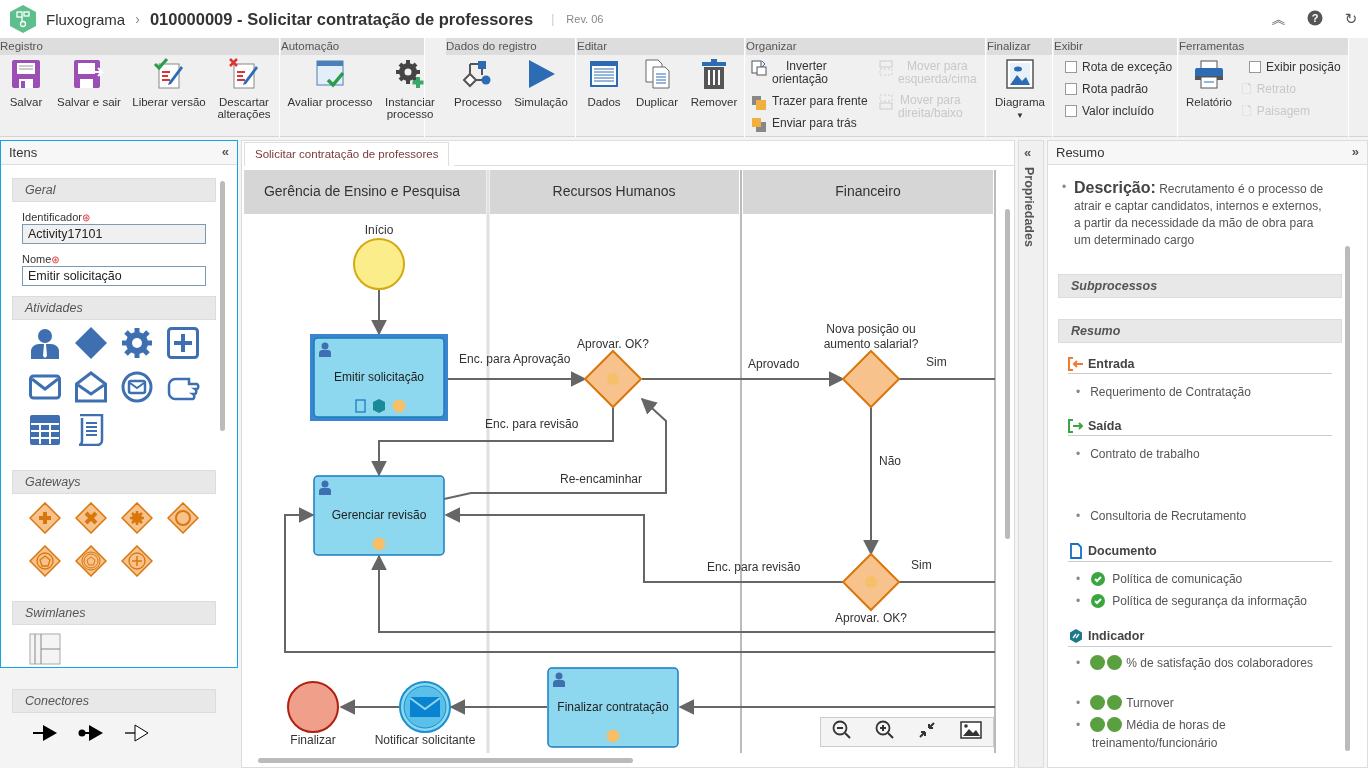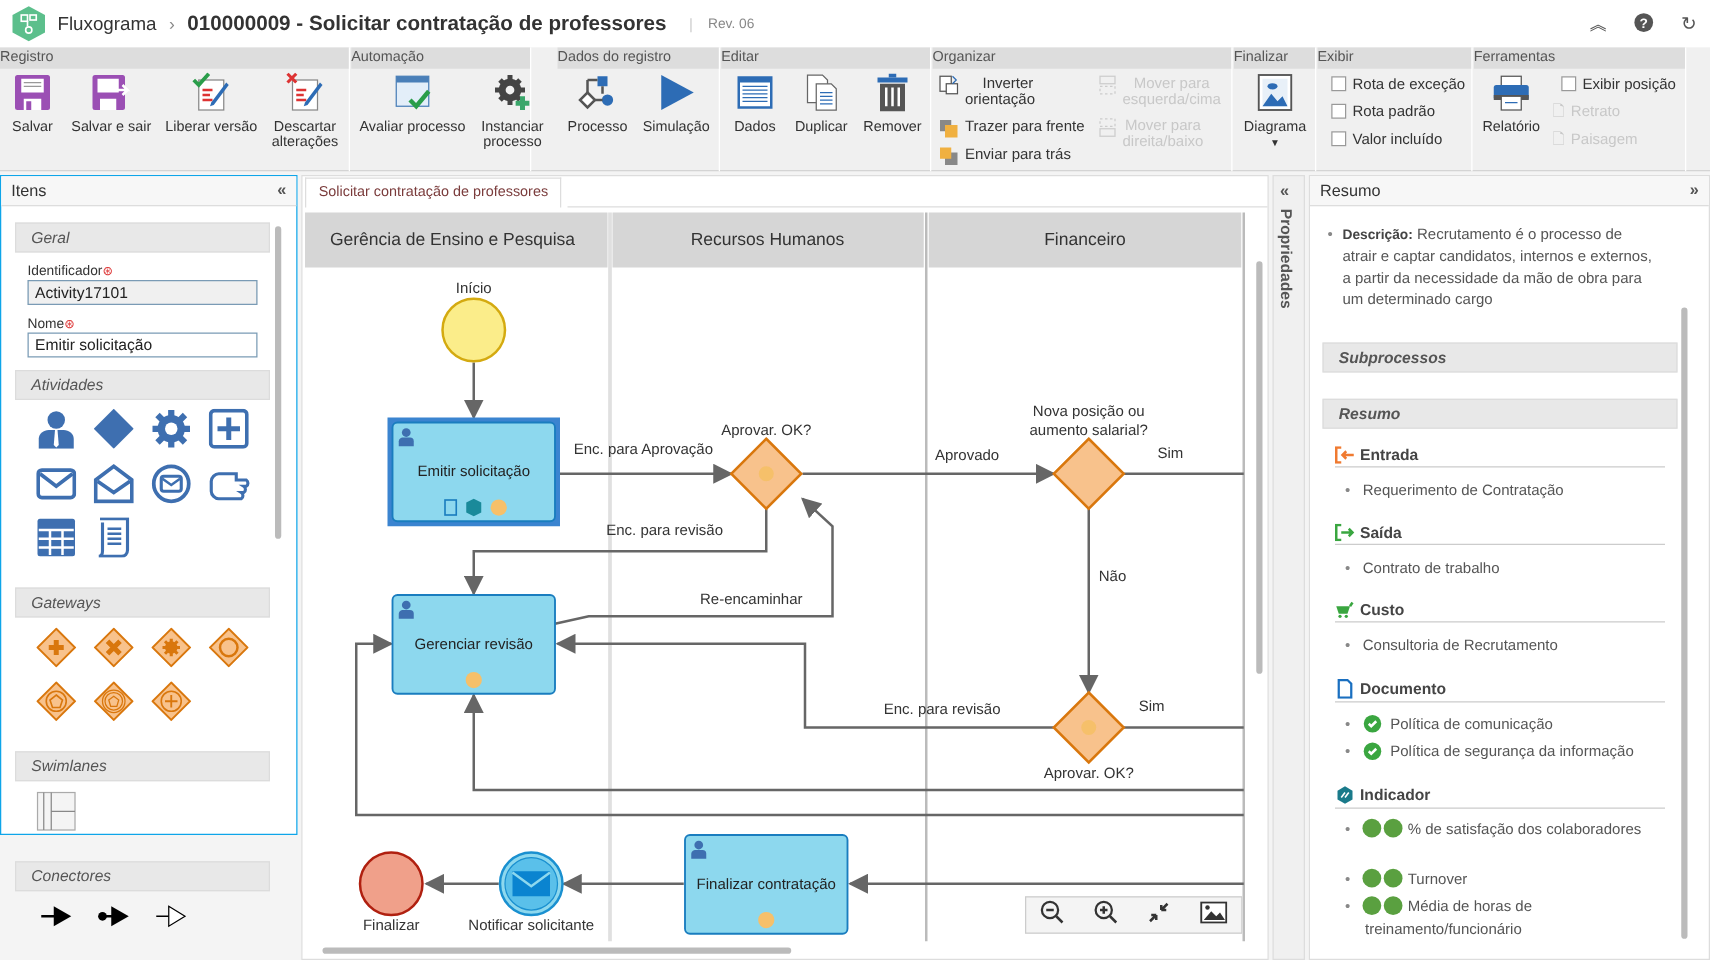--- a/index.html
+++ b/index.html
@@ -37,21 +37,21 @@
 .props{position:absolute;left:1018px;top:140px;width:26px;height:628px;background:#f0f0f0;border:1px solid #ddd}
 .props .coll{position:absolute;left:5px;top:4px;font-weight:bold;color:#555;font-size:13px}
 .props .vt{position:absolute;left:3px;top:26px;writing-mode:vertical-rl;font-size:12.5px;font-weight:bold;color:#555}
 .rightpanel{position:absolute;left:1047px;top:140px;width:321px;height:628px;background:#fff;border:1px solid #ddd}
 .rsec{position:absolute;left:10px;width:284px;height:24px;background:#e8e8e8;border:1px solid #dcdcdc;font-style:italic;font-weight:bold;font-size:12.5px;color:#555;padding:4px 12px}
 .rhead{position:absolute;left:20px;width:264px;font-size:12.5px;font-weight:bold;color:#444;border-bottom:1px solid #ccc;padding-bottom:2px;display:flex;align-items:center;gap:4px}
 .ritem{position:absolute;left:28px;font-size:12px;color:#555;display:flex;align-items:center;gap:6px}
 .ritem:before{content:"•";color:#888;margin-right:4px}
 .desc{position:absolute;left:26px;top:38px;width:250px;font-size:12px;color:#555;line-height:17px}
 .desc .bul{position:absolute;left:-12px;top:0;color:#888}
-.desc b{color:#444;font-size:11px}
+.desc b{color:#444;font-size:16px}
 .dot2{display:inline-block;width:15px;height:15px;border-radius:50%;background:#5aa040;margin-right:2px;vertical-align:middle}
 .ztool{position:absolute;left:820px;top:717px;width:174px;height:30px;background:#f4f4f4;border:1px solid #ccc;display:flex;justify-content:space-around;align-items:center}
 .ztool span{cursor:pointer}
 </style>
 </head>
 <body>
 
 <div class="titlebar">
   <svg class="logo" viewBox="0 0 30 30">
     <polygon points="15,1 28,8 28,22 15,29 2,22 2,8" fill="#5cbf8c"></polygon>
@@ -546,29 +546,20 @@
     <svg width="16" height="14" viewBox="0 0 16 14">
         <path d="M5 1H1v12h4" stroke="#3aa640" stroke-width="2" fill="none"></path>
         <path d="M5 7h9M11 4l3 3-3 3" stroke="#3aa640" stroke-width="2" fill="none"></path>
       </svg>
     <span>Saída</span>
   </div>
   <div class="ritem" style="top:306px">
       <span>Contrato de trabalho</span>
     </div>
 
-  <div class="rhead" style="top:340px">
-    <svg width="16" height="14" viewBox="0 0 16 14">
-        <path d="M1 4h11l-2 6H3z" fill="#3aa640"></path>
-        <path d="M12 4l2-3" stroke="#3aa640" stroke-width="2"></path>
-        <circle cx="4" cy="12" r="1.3" fill="#3aa640"></circle>
-        <circle cx="9" cy="12" r="1.3" fill="#3aa640"></circle>
-      </svg>
-    <span>Custo</span>
-  </div>
   <div class="ritem" style="top:368px">
       <span>Consultoria de Recrutamento</span>
     </div>
 
   <div class="rhead" style="top:402px">
     <svg width="16" height="16" viewBox="0 0 16 16">
         <path d="M3 1h7l3 3v11H3z" fill="#fff" stroke="#1a6fc0" stroke-width="1.8"></path>
       </svg>
     <span>Documento</span>
   </div>

